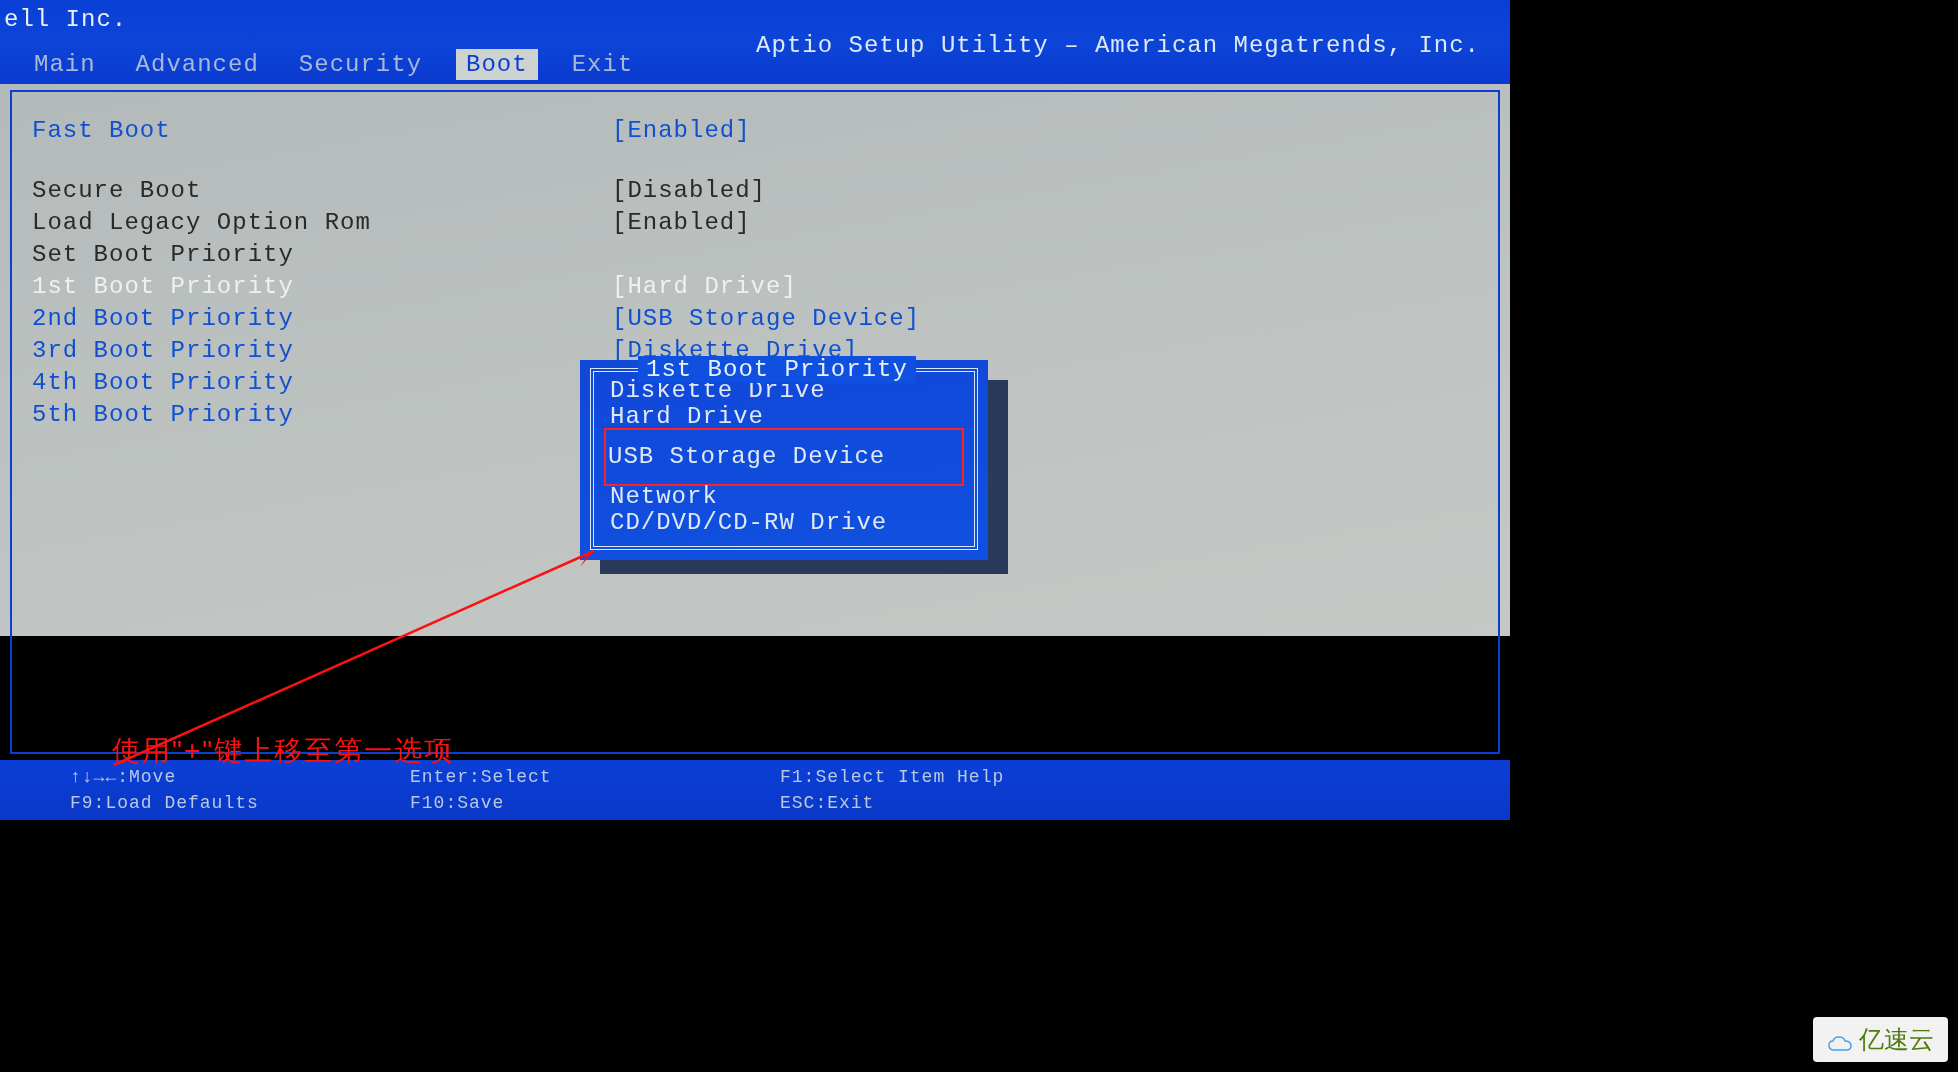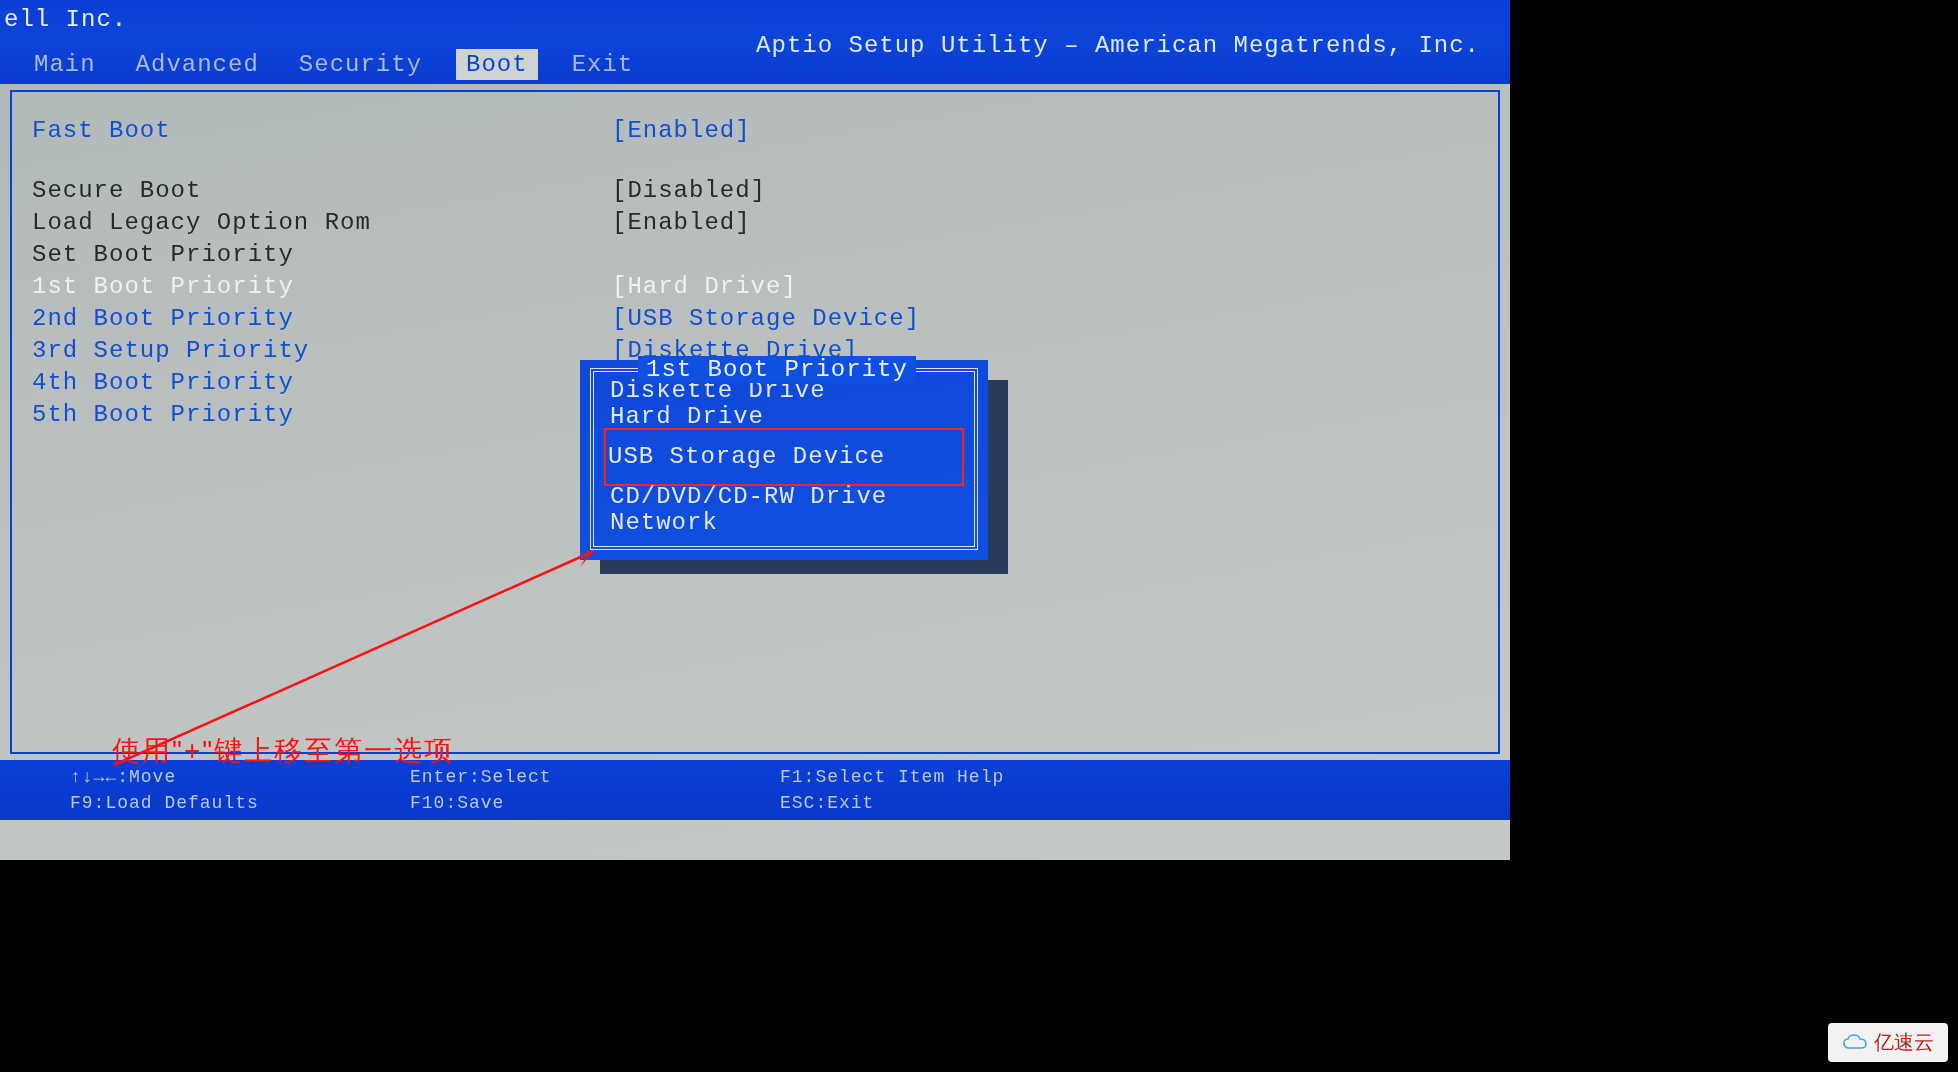--- a/index.html
+++ b/index.html
@@ -13,21 +13,21 @@
     width: 1958px;
     height: 1072px;
     overflow: hidden;
     position: relative;
   }
   .bios-screen {
     position: absolute;
     top: 0;
     left: 0;
     width: 1510px;
-    height: 860px;
+    height: 636px;
     background: linear-gradient(170deg, #b0b8b8 0%, #b8bebd 30%, #c0c5c3 70%, #c4c9c6 100%);
     font-size: 24px;
     letter-spacing: 1px;
   }
   .header-bar {
     background: linear-gradient(180deg, #0a3fd6 0%, #0d44d8 50%, #0a3ad0 100%);
     color: #d8e0f0;
     height: 84px;
     position: relative;
     width: 100%;
@@ -168,22 +168,22 @@
     position: absolute;
     bottom: 10px;
     right: 10px;
     background: rgba(255,255,255,0.95);
     border-radius: 4px;
     padding: 6px 14px;
     display: flex;
     align-items: center;
     gap: 6px;
     font-family: sans-serif;
-    font-size: 20px;
-    color: #b91c1c;
+    font-size: 25px;
+    color: #4d7c0f;
   }
   .watermark-icon {
     width: 26px;
     height: 18px;
     position: relative;
   }
 </style>
 </head>
 <body>
 
@@ -230,43 +230,43 @@
       <span class="setting-label selected">1st Boot Priority</span>
       <span class="setting-value selected">[Hard Drive]</span>
     </div>
 
     <div class="settings-row">
       <span class="setting-label">2nd Boot Priority</span>
       <span class="setting-value">[USB Storage Device]</span>
     </div>
 
     <div class="settings-row">
-      <span class="setting-label">3rd Setup Priority</span>
+      <span class="setting-label">3rd Boot Priority</span>
       <span class="setting-value">[Diskette Drive]</span>
     </div>
 
     <div class="settings-row">
       <span class="setting-label">4th Boot Priority</span>
       <span class="setting-value"></span>
     </div>
 
     <div class="settings-row">
       <span class="setting-label">5th Boot Priority</span>
       <span class="setting-value"></span>
     </div>
 
     <div class="popup-shadow"></div>
     <div class="popup">
       <div class="popup-border">
         <div class="popup-title">1st Boot Priority</div>
         <div class="popup-item">Diskette Drive</div>
         <div class="popup-item">Hard Drive</div>
         <div class="popup-item highlighted">USB Storage Device</div>
+        <div class="popup-item">Network</div>
         <div class="popup-item">CD/DVD/CD-RW Drive</div>
-        <div class="popup-item">Network</div>
       </div>
     </div>
 
     <svg class="annotation-line" viewBox="0 0 550 230">
       <line x1="10" y1="220" x2="490" y2="6" stroke="#ff1010" stroke-width="2.5"></line>
       <polygon points="490,6 476,22 486,6 470,8" fill="#ff1010"></polygon>
     </svg>
 
     <div class="annotation-text">使用"+"键上移至第一选项</div>
 

